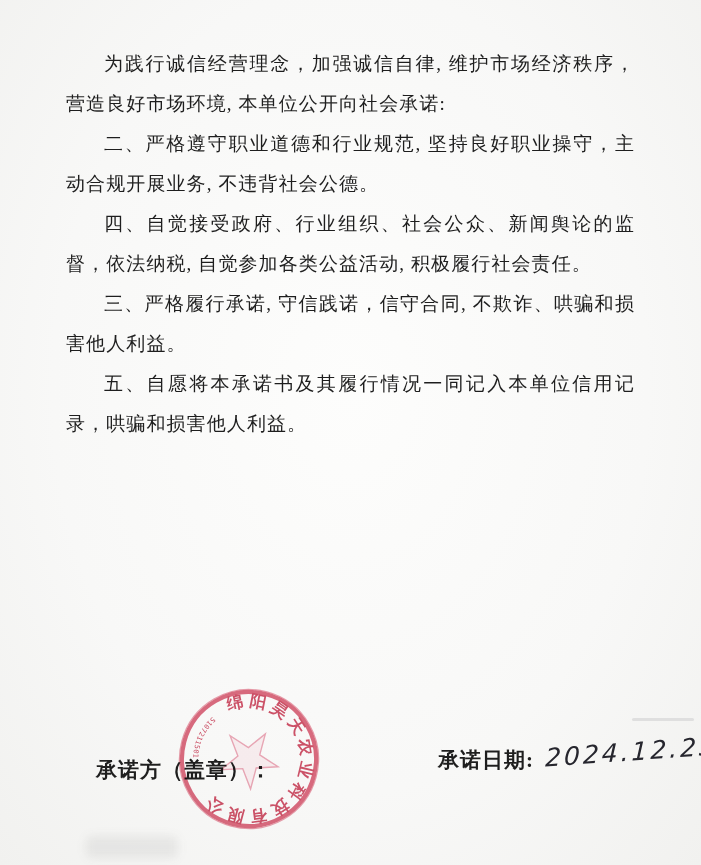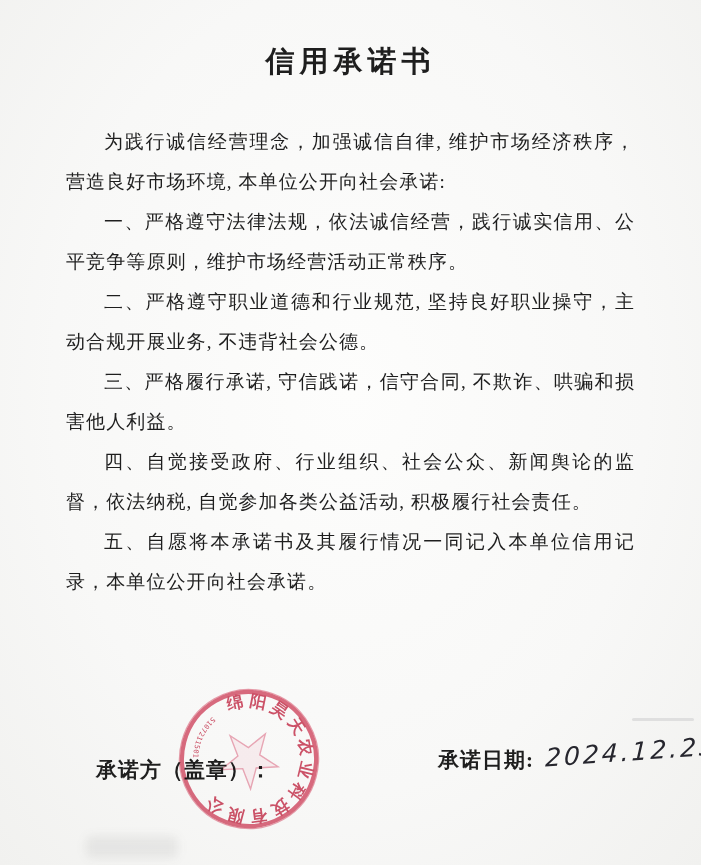--- a/index.html
+++ b/index.html
@@ -79,29 +79,27 @@
     background:rgba(60,60,60,0.08);
     border-radius:6px;
     filter:blur(5px);
   }
 </style>
 </head>
 <body>
 
 <div class="page">
 
-  <h1 class="title">信用承诺书</h1>
 
   <div class="body-text">
     <p>为践行诚信经营理念，加强诚信自律, 维护市场经济秩序，营造良好市场环境, 本单位公开向社会承诺:</p>
-    <p>一、严格遵守法律法规，依法诚信经营，践行诚实信用、公平竞争等原则，维护市场经营活动正常秩序。</p>
     <p>二、严格遵守职业道德和行业规范, 坚持良好职业操守，主动合规开展业务, 不违背社会公德。</p>
+    <p>四、自觉接受政府、行业组织、社会公众、新闻舆论的监督，依法纳税, 自觉参加各类公益活动, 积极履行社会责任。</p>
     <p>三、严格履行承诺, 守信践诺，信守合同, 不欺诈、哄骗和损害他人利益。</p>
-    <p>四、自觉接受政府、行业组织、社会公众、新闻舆论的监督，依法纳税, 自觉参加各类公益活动, 积极履行社会责任。</p>
-    <p>五、自愿将本承诺书及其履行情况一同记入本单位信用记录，本单位公开向社会承诺。</p>
+    <p>五、自愿将本承诺书及其履行情况一同记入本单位信用记录，哄骗和损害他人利益。</p>
   </div>
 
   <div class="sign-row">
     <span class="party-label">承诺方（盖章）：</span>
     <span class="date-label">承诺日期:</span>
     <span class="handwritten-date">2024.12.23.</span>
   </div>
 
   <svg class="seal" viewBox="-75 -75 150 150" aria-hidden="true">
     <g transform="rotate(105)">

